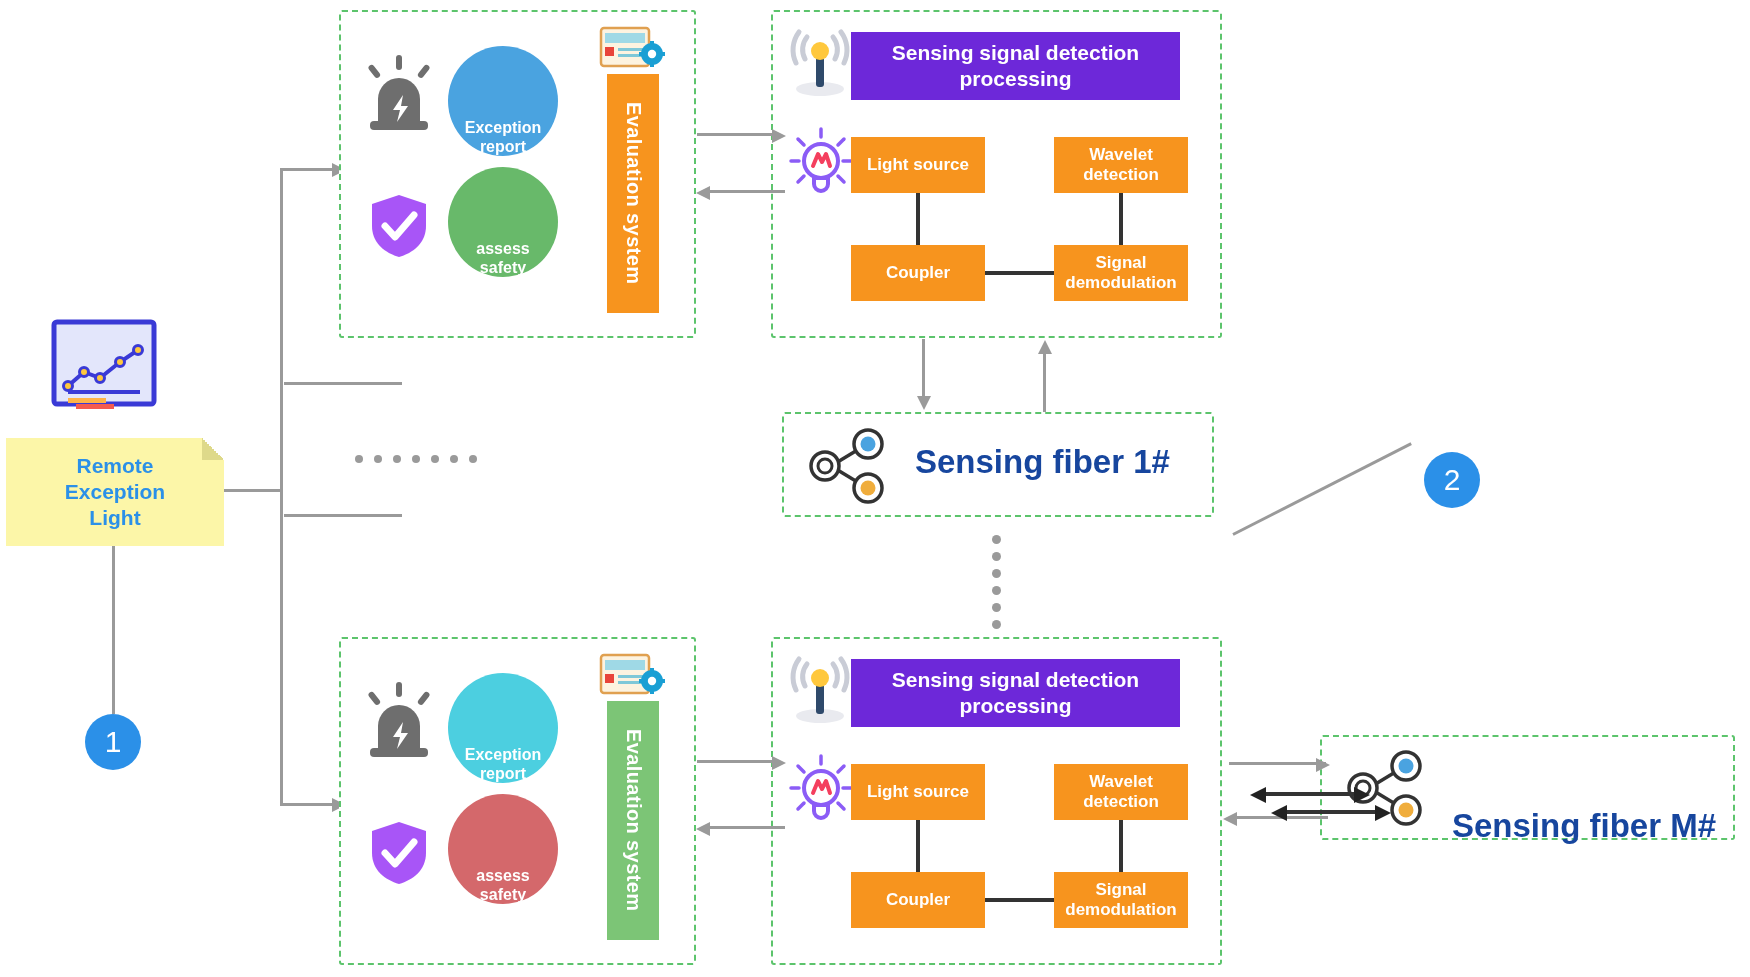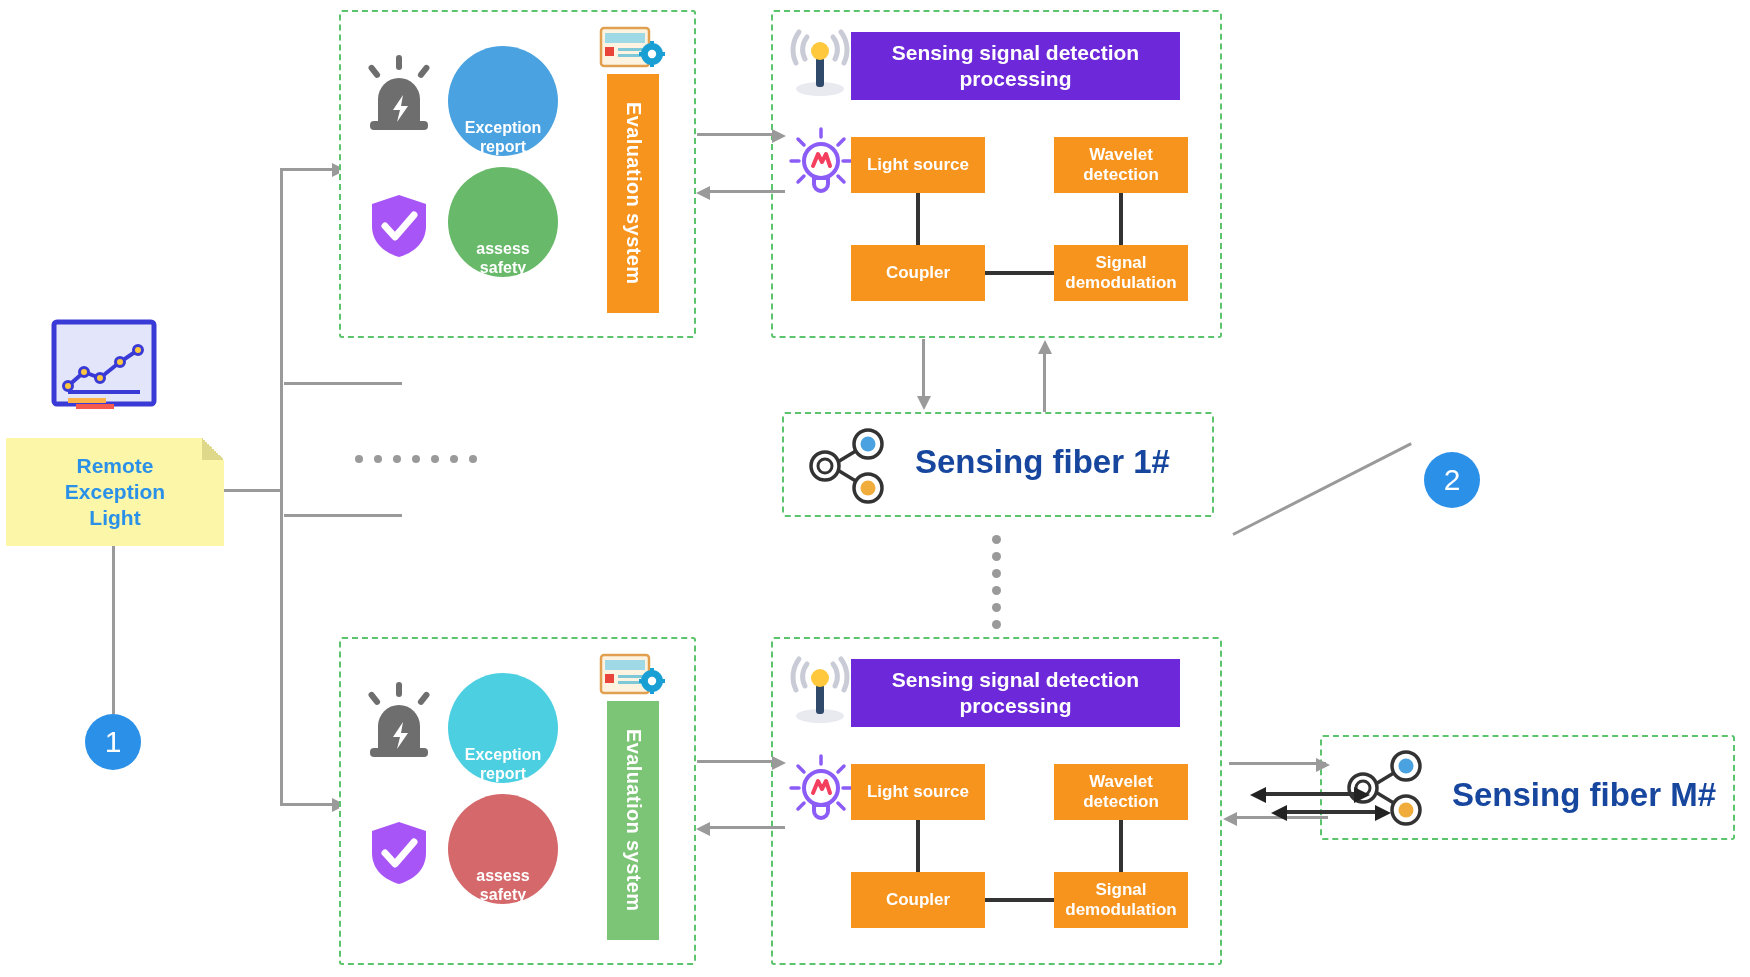--- a/index.html
+++ b/index.html
@@ -382,21 +382,21 @@
     <line x1="25" y1="36" x2="58" y2="16" stroke="#333" stroke-width="3.5"></line>
     <line x1="25" y1="36" x2="58" y2="56" stroke="#333" stroke-width="3.5"></line>
     <circle cx="19" cy="36" r="14" fill="#fff" stroke="#333" stroke-width="3.5"></circle>
     <circle cx="19" cy="36" r="7" fill="#fff" stroke="#333" stroke-width="3"></circle>
     <circle cx="62" cy="14" r="14" fill="#fff" stroke="#333" stroke-width="3.5"></circle>
     <circle cx="62" cy="14" r="7.5" fill="#4aa3e0"></circle>
     <circle cx="62" cy="58" r="14" fill="#fff" stroke="#333" stroke-width="3.5"></circle>
     <circle cx="62" cy="58" r="7.5" fill="#f0ad3c"></circle>
   </svg>
 
-  <div class="fiberlabel" style="left:1452px;top:776px;font-size:33px;text-align:right;">Sensing fiber M#</div>
+  <div class="fiberlabel" style="left:1452px;top:807px;font-size:33px;text-align:right;">Sensing fiber M#</div>
 
   <div class="gline" style="left:1229px;top:762px;width:97px;height:3px;"></div>
   <svg class="ic" style="left:1316px;top:756px;" width="18" height="18" viewBox="0 0 18 18">
     <polygon points="0,2 14,9 0,16" fill="#9a9a9a"></polygon>
   </svg>
 
   <div class="gline" style="left:1231px;top:816px;width:97px;height:3px;"></div>
   <svg class="ic" style="left:1221px;top:810px;" width="18" height="18" viewBox="0 0 18 18">
     <polygon points="16,2 2,9 16,16" fill="#9a9a9a"></polygon>
   </svg>

